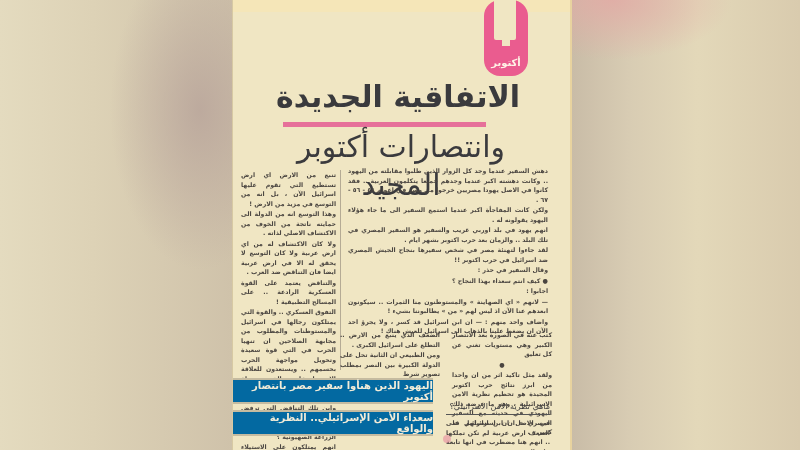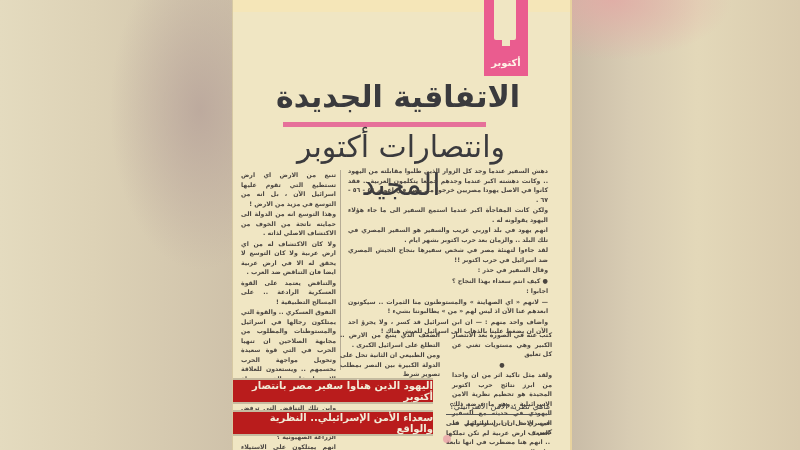--- a/index.html
+++ b/index.html
@@ -31,20 +31,21 @@
     }
     .page-top-strip {
       position: absolute; left: 0; top: 0; width: 100%; height: 12px;
       background: #f5e6b8;
     }
     .date-badge {
       position: absolute; right: 42px; top: 0; width: 44px; height: 76px;
       background: #ea5c8f;
       display: flex; flex-direction: column; align-items: center; justify-content: flex-end;
       padding-bottom: 8px;
+      border-radius: 16px;
     }
     .date-badge .inner {
       position: absolute; left: 10px; top: 0; width: 22px; height: 40px;
       background: #f0e6c3;
       border-radius: 0 0 2px 2px;
     }
     .date-badge .inner2 {
       position: absolute; left: 18px; top: 38px; width: 8px; height: 8px;
       background: #f0e6c3;
     }
@@ -75,21 +76,21 @@
     .col-left { left: 8px; top: 170px; width: 95px; }
     .col-bottom-right { right: 18px; top: 330px; width: 100px; }
     .col-bottom-mid { right: 130px; top: 330px; width: 100px; }
     .sub-heading {
       position: absolute; right: 20px; top: 402px; width: 104px;
       font-size: 8px; font-weight: normal; color: #3a3a3d;
       border-bottom: 1px solid #555; padding-bottom: 3px;
     }
     .banner {
       position: absolute; left: 0; width: 200px; height: 26px;
-      background: #b91c1c;
+      background: #0369a1;
       color: #f2ecd8; font-size: 10px; font-weight: bold;
       display: flex; align-items: center; justify-content: center;
       border-top: 2px solid #c5bba0; border-bottom: 2px solid #c5bba0;
     }
     .banner-1 { top: 378px; }
     .banner-2 { top: 410px; }
     .rule-v {
       position: absolute; background: #b5ab95;
     }
     .rule-between { left: 107px; top: 170px; width: 1px; height: 200px; }

